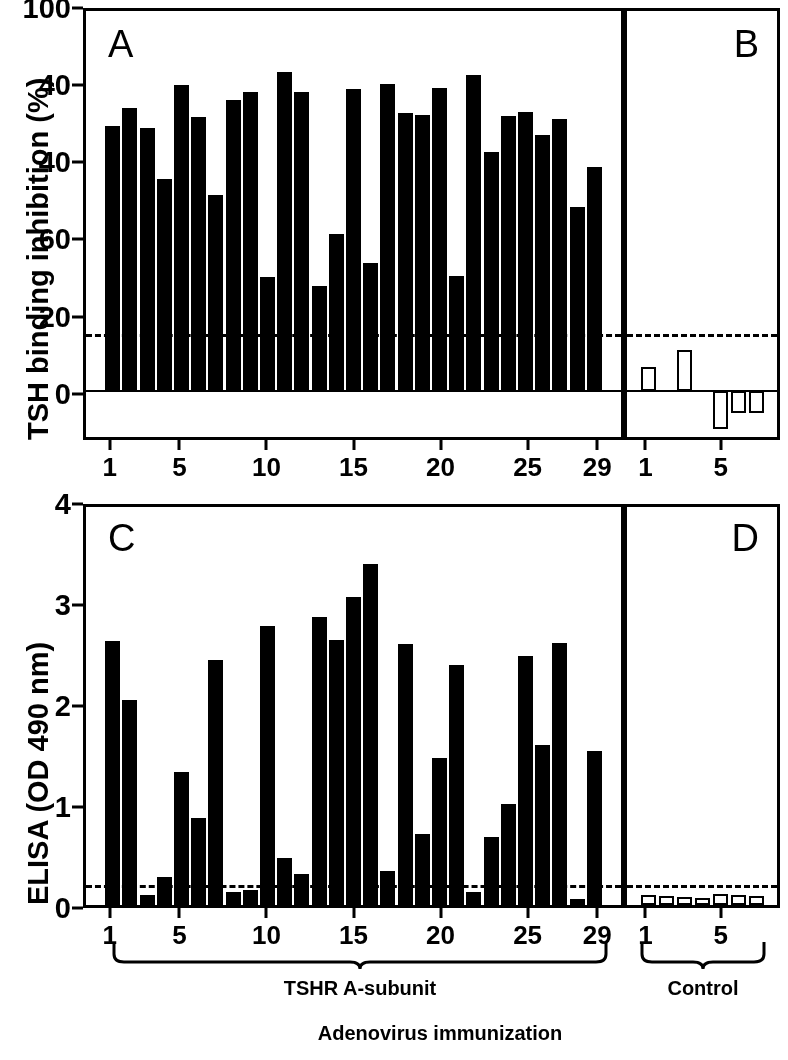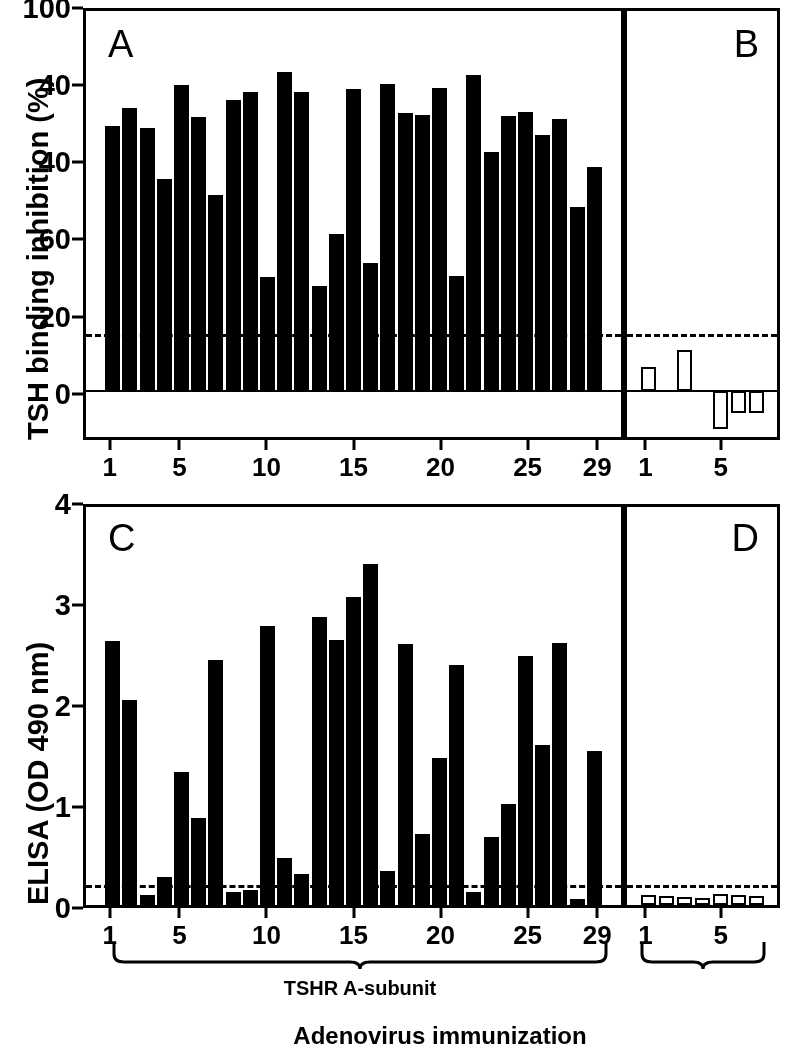--- a/index.html
+++ b/index.html
@@ -114,21 +114,21 @@
 
   .group-label {
     position: absolute;
     font-size: 20px;
     font-weight: bold;
     text-align: center;
     white-space: nowrap;
   }
   .axis-title {
     position: absolute;
-    font-size: 24px;
+    font-size: 20px;
     font-weight: bold;
     text-align: center;
     white-space: nowrap;
   }
 
   
   .brace {
     position: absolute;
   }
 </style>
@@ -316,16 +316,17 @@
     </div>
 
   <svg class="brace" style="left: 110px; top: 940px;" width="500" height="30" viewBox="0 0 500 30">
     <path d="M4,2 L4,14 Q4,22 14,22 L240,22 Q250,22 250,29 Q250,22 260,22 L486,22 Q496,22 496,14 L496,2" fill="none" stroke="#000" stroke-width="3"></path>
   </svg>
   <svg class="brace" style="left: 638px; top: 940px;" width="130" height="30" viewBox="0 0 130 30">
     <path d="M4,2 L4,14 Q4,22 14,22 L55,22 Q65,22 65,29 Q65,22 75,22 L116,22 Q126,22 126,14 L126,2" fill="none" stroke="#000" stroke-width="3"></path>
   </svg>
 
   <div class="group-label" style="left: 110px; top: 977px; width: 500px;">TSHR A-subunit</div>
+  <div class="group-label" style="left: 638px; top: 977px; width: 130px;">Control</div>
 
   <div class="axis-title" style="left: 110px; top: 1022px; width: 660px;">Adenovirus immunization</div>
 
 </div>
 
 </body></html>

